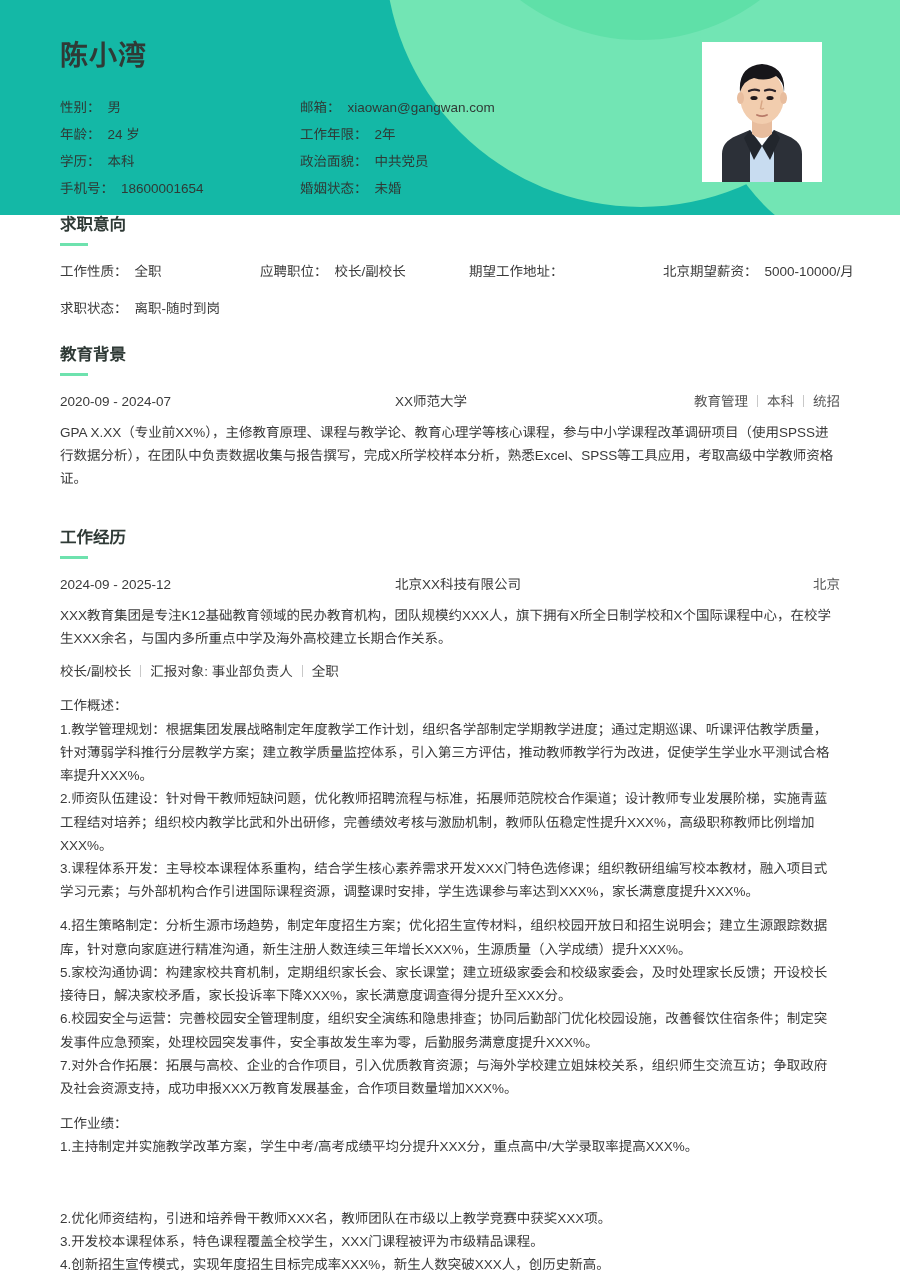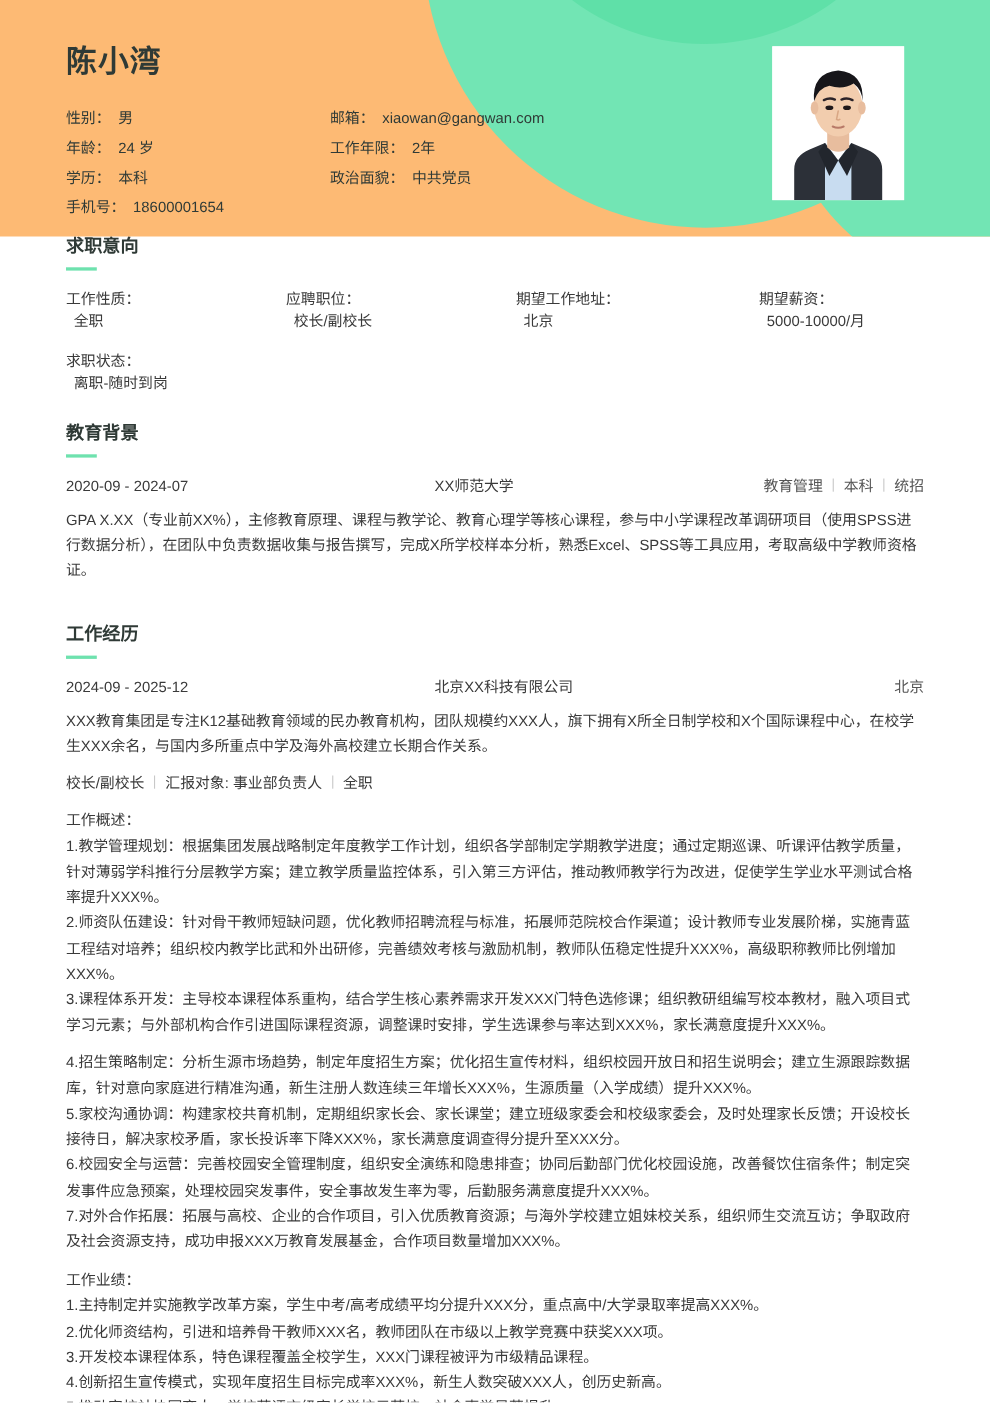--- a/index.html
+++ b/index.html
@@ -19,21 +19,21 @@
     height: 1275px;
     overflow: hidden;
     background: #ffffff;
   }
 
   
   .header {
     position: relative;
     width: 900px;
     height: 215px;
-    background: #fdba74;
+    background: #14b8a6;
     overflow: hidden;
   }
   .deco-circle {
     position: absolute;
     border-radius: 50%;
     background: #72E5B4;
     pointer-events: none;
   }
   .deco-ring-outer {
     left: 385px;
@@ -129,26 +129,26 @@
   }
 
   
   .intent-row {
     display: flex;
     font-size: 13.5px;
     color: #3a3a3a;
     margin-bottom: 17px;
     white-space: nowrap;
   }
-  .intent-cell { display: flex; flex-direction: column; }
+  .intent-cell { display: flex; }
   .intent-cell .k { }
   .intent-cell .v { margin-left: 7px; }
   .iw1 { width: 200px; }
   .iw2 { width: 209px; }
-  .iw3 { width: 221px; }
+  .iw3 { width: 221px; justify-content: space-between; }
   .iw4 { width: 150px; }
 
   
   .entry-head {
     display: flex;
     align-items: baseline;
     font-size: 13.5px;
     color: #3a3a3a;
     margin-bottom: 11px;
   }
@@ -242,20 +242,24 @@
           </div>
           <div class="info-cell col2">
             <span class="info-label">政治面貌：</span>
             <span class="info-value">中共党员</span>
           </div>
         </div>
         <div class="info-row">
           <div class="info-cell col1">
             <span class="info-label">手机号：</span>
             <span class="info-value">18600001654</span>
+          </div>
+          <div class="info-cell col2">
+            <span class="info-label">婚姻状态：</span>
+            <span class="info-value">未婚</span>
           </div>
         </div>
       </div>
 
       <div class="photo-frame">
         <svg class="photo-svg" viewBox="0 0 120 140">
           <rect x="0" y="0" width="120" height="140" fill="#ffffff"></rect>
 
           <path d="M20 140 L20 112 Q20 100 34 94 L48 88 L60 104 L72 88 L86 94 Q100 100 100 112 L100 140 Z" fill="#2c3038"></path>
 
@@ -371,21 +375,21 @@
       <p class="paragraph" style="margin-bottom:11px;">3.课程体系开发：主导校本课程体系重构，结合学生核心素养需求开发XXX门特色选修课；组织教研组编写校本教材，融入项目式学习元素；与外部机构合作引进国际课程资源，调整课时安排，学生选课参与率达到XXX%，家长满意度提升XXX%。</p>
       <p class="paragraph" style="margin-bottom:0;">4.招生策略制定：分析生源市场趋势，制定年度招生方案；优化招生宣传材料，组织校园开放日和招生说明会；建立生源跟踪数据库，针对意向家庭进行精准沟通，新生注册人数连续三年增长XXX%，生源质量（入学成绩）提升XXX%。</p>
       <p class="paragraph" style="margin-bottom:0;">5.家校沟通协调：构建家校共育机制，定期组织家长会、家长课堂；建立班级家委会和校级家委会，及时处理家长反馈；开设校长接待日，解决家校矛盾，家长投诉率下降XXX%，家长满意度调查得分提升至XXX分。</p>
       <p class="paragraph" style="margin-bottom:0;">6.校园安全与运营：完善校园安全管理制度，组织安全演练和隐患排查；协同后勤部门优化校园设施，改善餐饮住宿条件；制定突发事件应急预案，处理校园突发事件，安全事故发生率为零，后勤服务满意度提升XXX%。</p>
       <p class="paragraph" style="margin-bottom:0;">7.对外合作拓展：拓展与高校、企业的合作项目，引入优质教育资源；与海外学校建立姐妹校关系，组织师生交流互访；争取政府及社会资源支持，成功申报XXX万教育发展基金，合作项目数量增加XXX%。</p>
 
       <div class="block-gap"></div>
 
       <p class="paragraph" style="margin-bottom:0;">工作业绩：</p>
       <p class="paragraph" style="margin-bottom:0;">1.主持制定并实施教学改革方案，学生中考/高考成绩平均分提升XXX分，重点高中/大学录取率提高XXX%。</p>
-      <p class="paragraph" style="margin-bottom:0;">2.优化师资结构，引进和培养骨干教师XXX名，教师团队在市级以上教学竞赛中获奖XXX项。</p>
+      <p class="paragraph" style="margin-bottom:0;margin-top:48px;">2.优化师资结构，引进和培养骨干教师XXX名，教师团队在市级以上教学竞赛中获奖XXX项。</p>
       <p class="paragraph" style="margin-bottom:0;">3.开发校本课程体系，特色课程覆盖全校学生，XXX门课程被评为市级精品课程。</p>
       <p class="paragraph" style="margin-bottom:0;">4.创新招生宣传模式，实现年度招生目标完成率XXX%，新生人数突破XXX人，创历史新高。</p>
       <p class="paragraph" style="margin-bottom:0;">5.推动家校社协同育人，学校获评市级家长学校示范校，社会声誉显著提升。</p>
 
       <div class="block-gap"></div>
 
       <p class="paragraph" style="margin-bottom:0;">主动离职，希望有更多的工作挑战和涨薪机会。</p>
     </div>
 
   </div>

